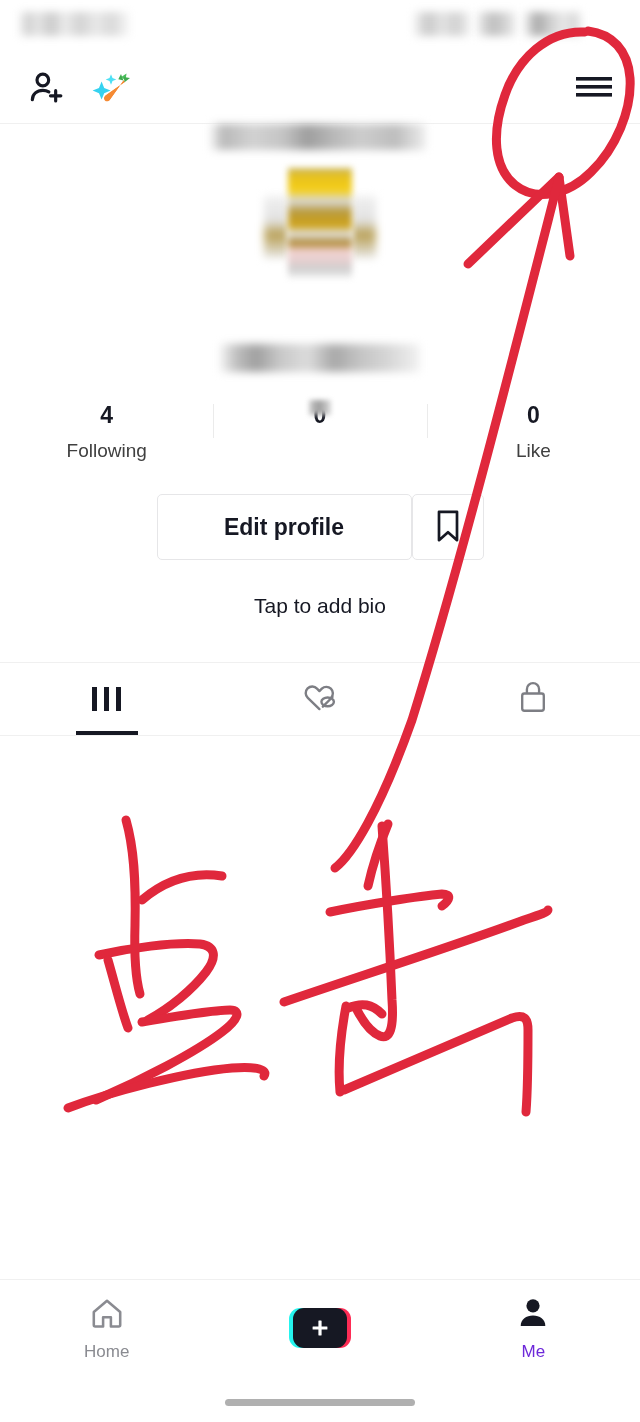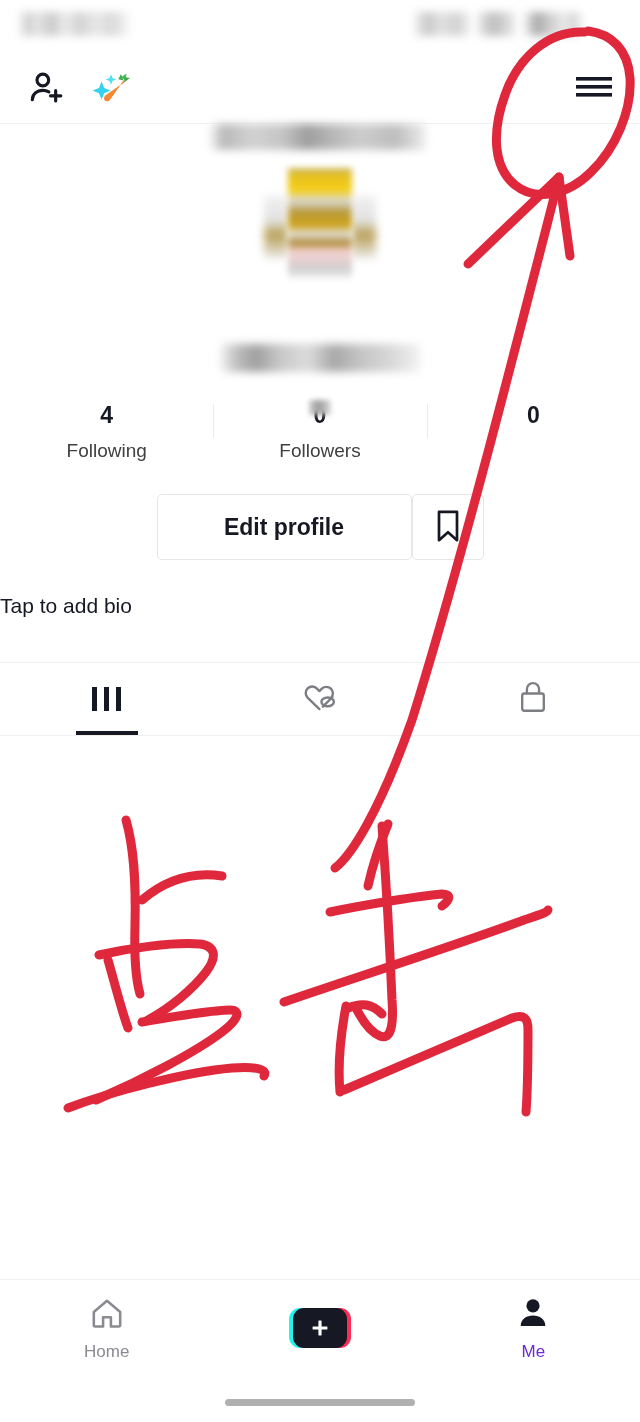--- a/index.html
+++ b/index.html
@@ -189,20 +189,21 @@
     display: flex;
     align-items: center;
     justify-content: center;
     cursor: pointer;
     padding: 0;
   }
   .bio {
     position: absolute;
     left: 0; top: 594px;
     width: 640px;
+    text-align: center;
     font-size: 21px;
     color: #161823;
   }
 
   
   .content-tabs {
     position: absolute;
     left: 0; top: 662px;
     width: 640px;
     height: 72px;
@@ -353,24 +354,24 @@
 
   <div class="username-blur"></div>
 
   <div class="stats">
     <div class="stat">
       <div class="stat-value">4</div>
       <div class="stat-label">Following</div>
     </div>
     <div class="stat">
       <div class="stat-value masked">0</div>
-      <div class="stat-label">Followers</div>
     </div>
     <div class="stat">
       <div class="stat-value">0</div>
+      <div class="stat-label">Like</div>
     </div>
   </div>
 
   <div class="actions">
     <button class="edit-profile-btn">Edit profile</button>
     <button class="bookmark-btn">
       <span>
         <svg width="32" height="36" viewBox="0 0 24 28" fill="none" stroke="#161823" stroke-width="2.1" stroke-linejoin="round">
           <path d="M5 3h14v22l-7-6.2L5 25z"></path>
         </svg>

